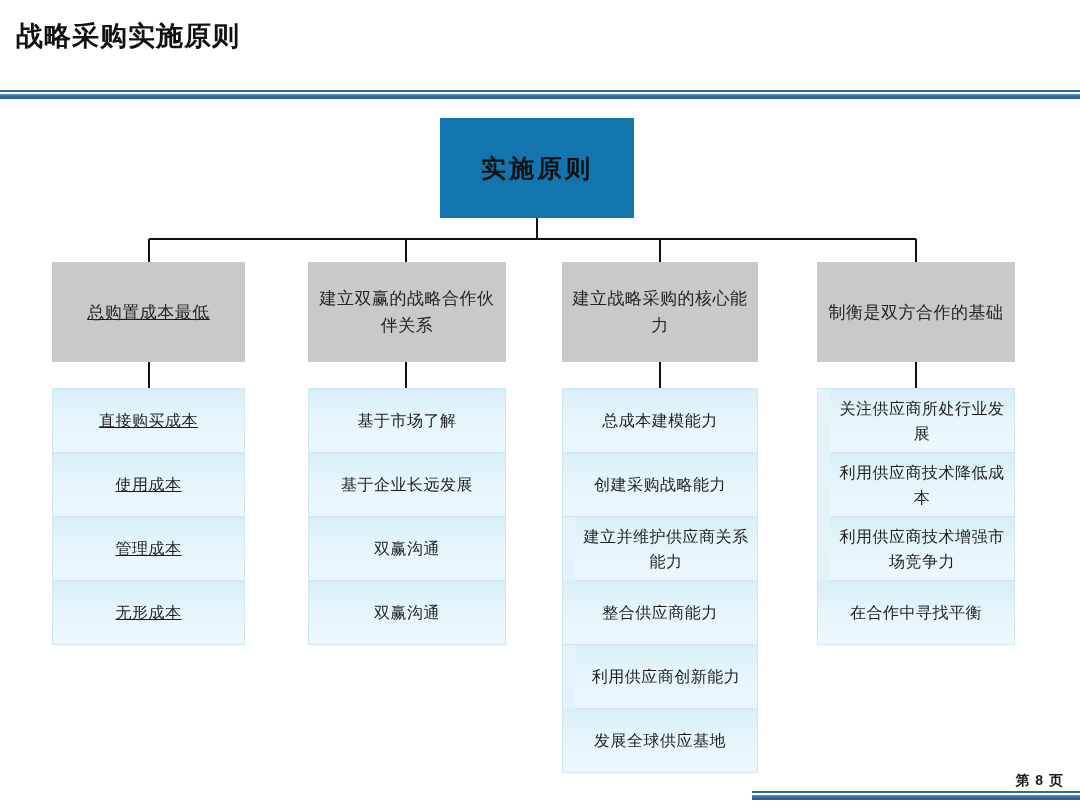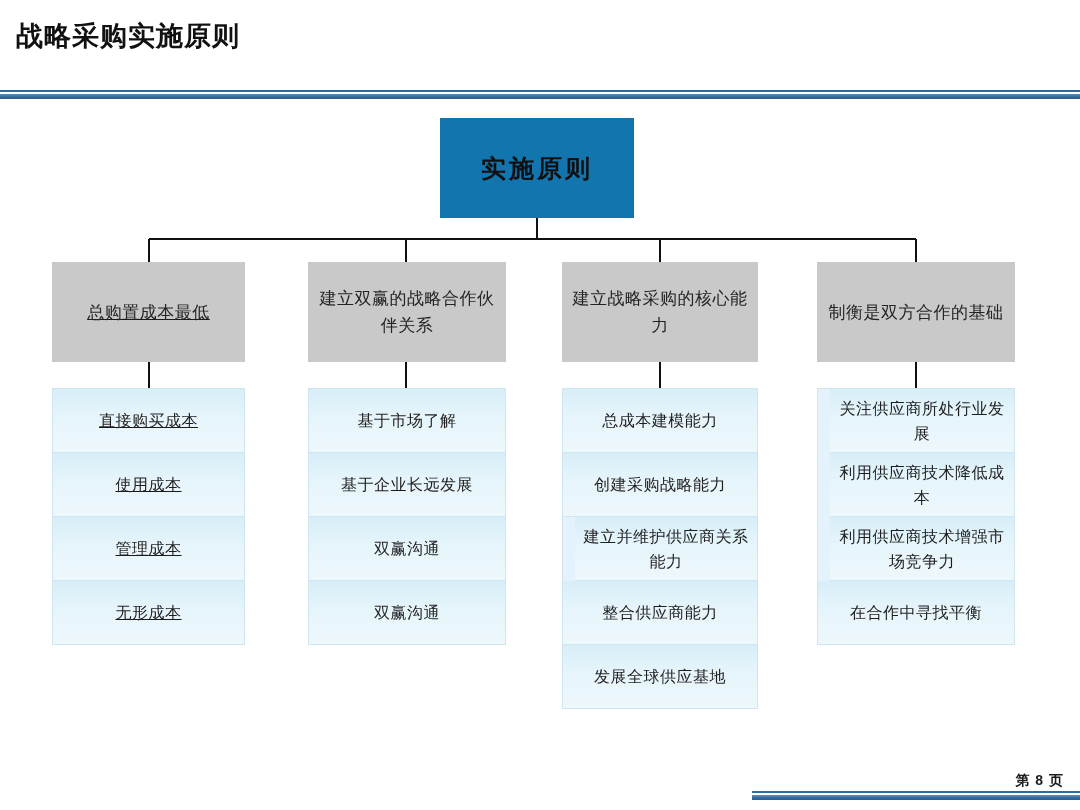--- a/index.html
+++ b/index.html
@@ -266,20 +266,23 @@
       </div>
       <div class="item-cell h1">
         <span class="item-text">创建采购战略能力</span>
       </div>
       <div class="item-cell h2">
         <span class="item-text">建立并维护供应商关系能力</span>
       </div>
       <div class="item-cell h1">
         <span class="item-text">整合供应商能力</span>
       </div>
+      <div class="item-cell h2">
+        <span class="item-text">利用供应商创新能力</span>
+      </div>
       <div class="item-cell h1">
         <span class="item-text">发展全球供应基地</span>
       </div>
     </div>
   </div>
 
   <div class="branch branch-col-3">
     <div class="branch-head">
       <span class="head-text">制衡是双方合作的基础</span>
     </div>

